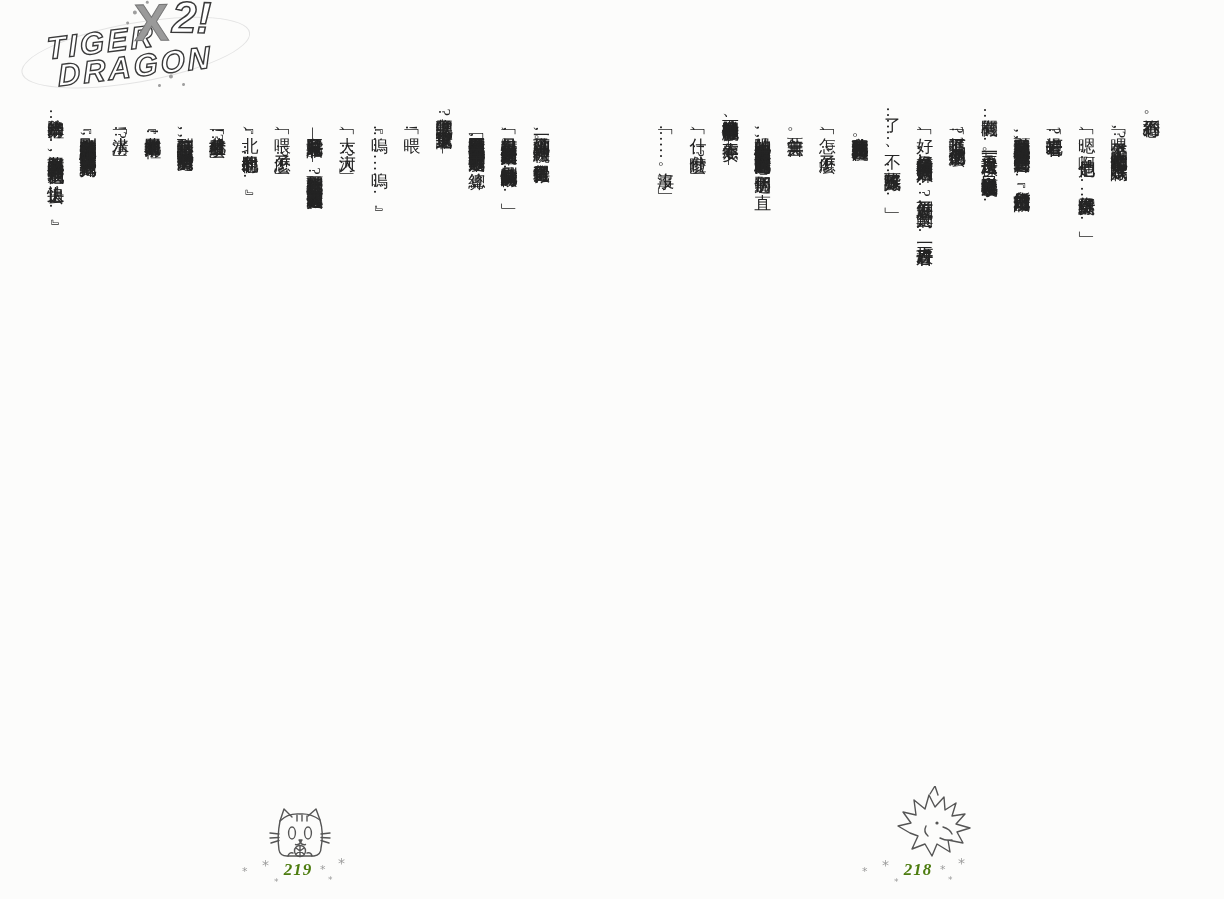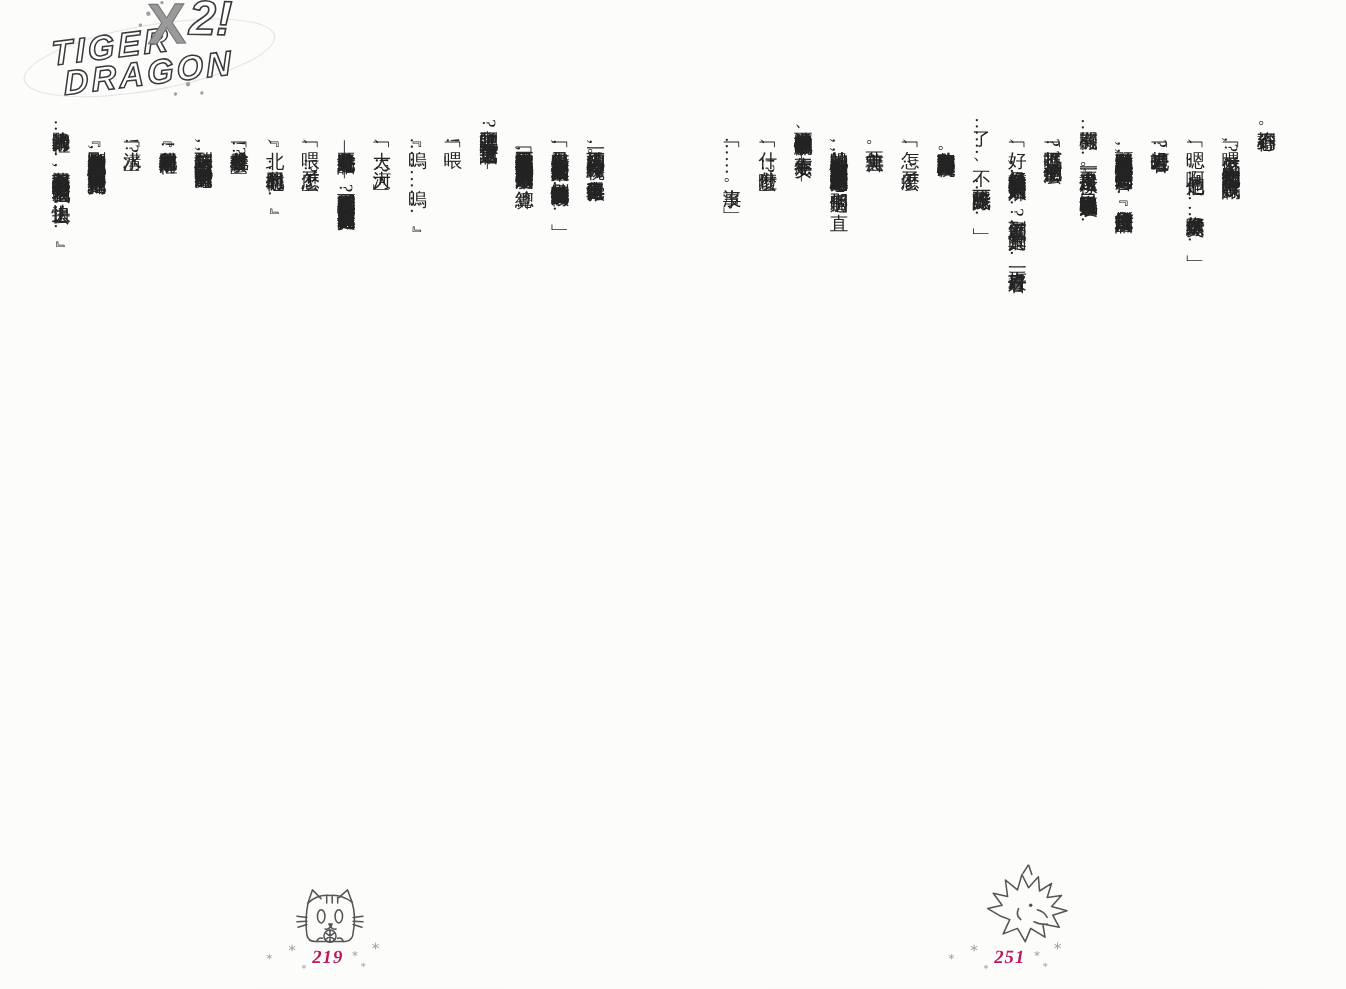--- a/index.html
+++ b/index.html
@@ -50,21 +50,21 @@
   .d6{left:152px;top:84px;width:3px;height:3px;}
   
   .mascot{position:absolute;}
   .mascot-cat{left:268px;top:806px;width:64px;height:60px;}
   .mascot-dragon{left:890px;top:786px;width:92px;height:84px;}
   .pagenum-block{position:absolute;width:140px;height:34px;top:856px;}
   .pagenum-left{left:228px;}
   .pagenum-right{left:848px;}
   .pagenum{
     position:absolute;left:50%;top:4px;transform:translateX(-50%);
-    font-style:italic;font-weight:bold;font-size:17px;color:#be185d;letter-spacing:1px;
+    font-style:italic;font-weight:bold;font-size:17px;color:#4d7c0f;letter-spacing:1px;
   }
   .spark{position:absolute;color:#9b9b9b;font-family:"DejaVu Sans",sans-serif;line-height:1;}
   .s1{left:14px;top:10px;font-size:11px;}
   .s2{left:34px;top:2px;font-size:14px;}
   .s3{left:92px;top:8px;font-size:11px;}
   .s4{left:110px;top:0px;font-size:14px;}
   .s5{left:46px;top:22px;font-size:9px;}
   .s6{left:100px;top:20px;font-size:9px;}
 </style>
 </head>
@@ -161,16 +161,16 @@
     <span class="pagenum">219</span>
   </div>
 
   <div class="pagenum-block pagenum-right">
     <span class="spark s1">*</span>
     <span class="spark s2">*</span>
     <span class="spark s3">*</span>
     <span class="spark s4">*</span>
     <span class="spark s5">*</span>
     <span class="spark s6">*</span>
-    <span class="pagenum">251</span>
+    <span class="pagenum">218</span>
   </div>
 
 </div>
 
 </body></html>

